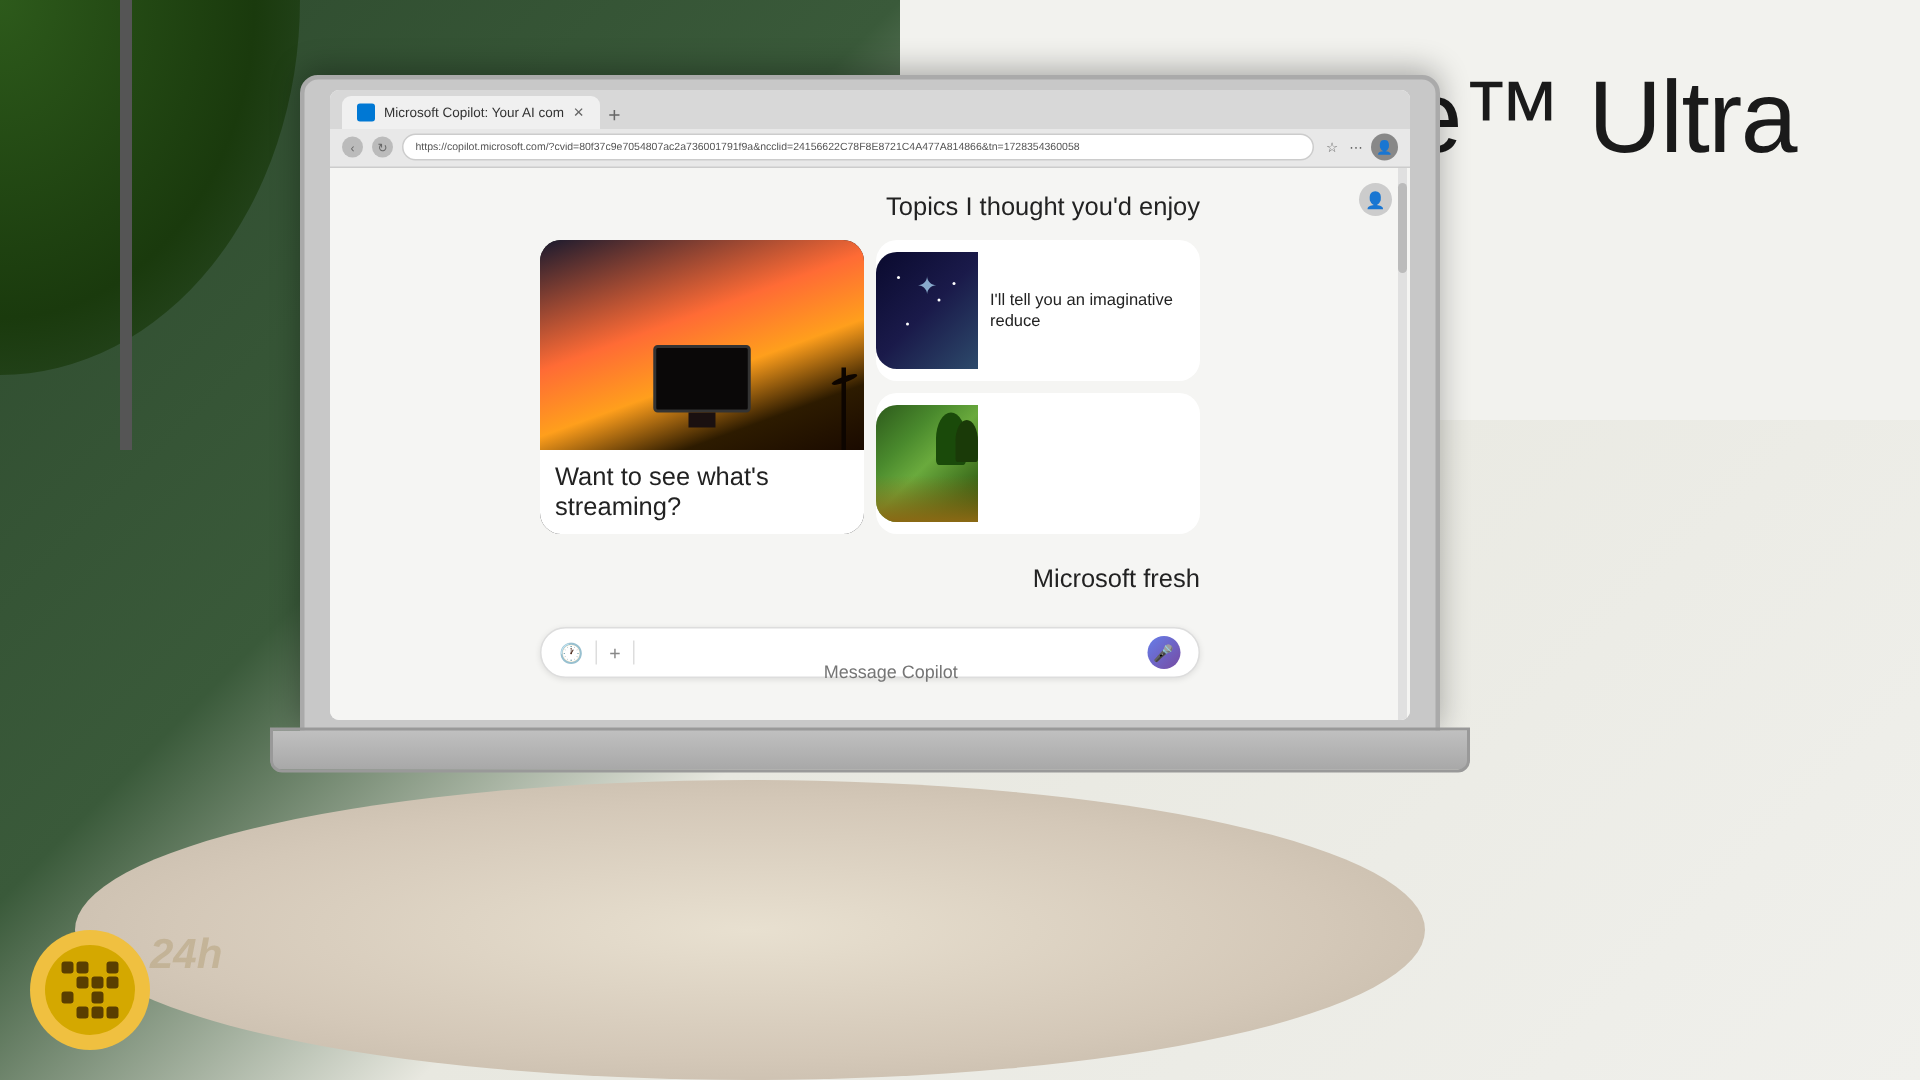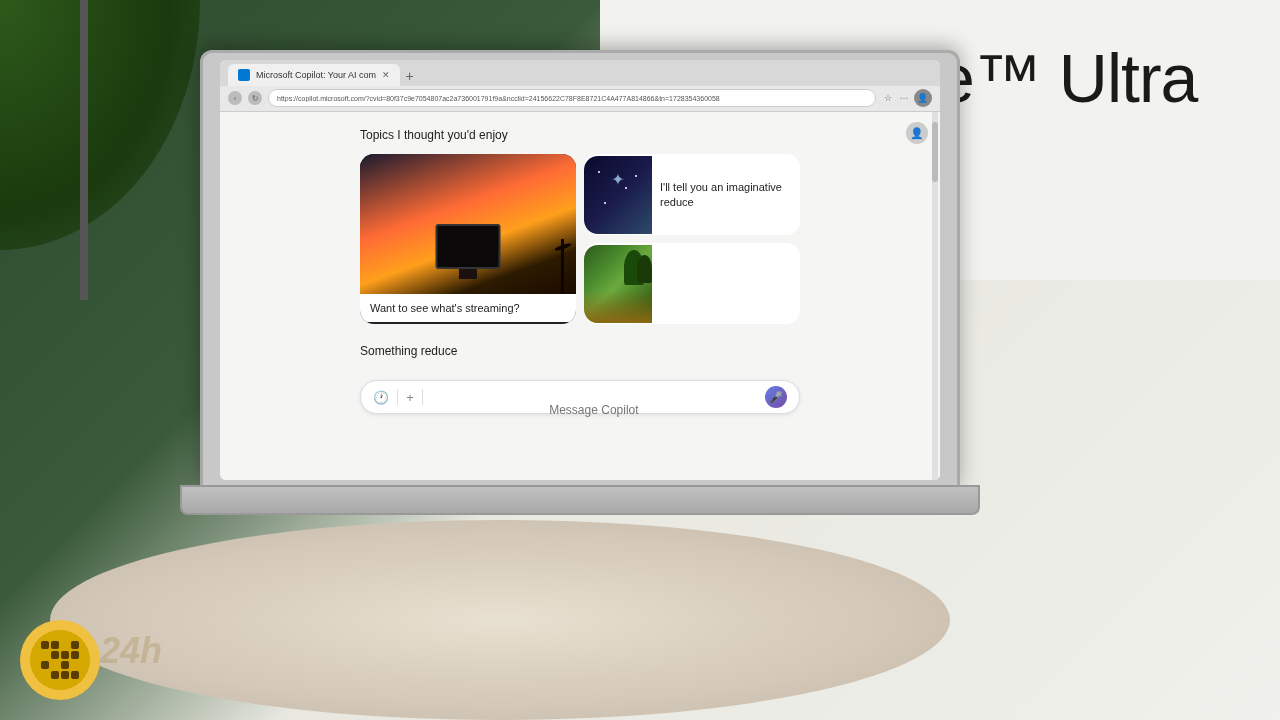--- a/index.html
+++ b/index.html
@@ -190,25 +190,25 @@
     .scrollbar-thumb {
       position: absolute;
       top: 10px;
       width: 6px;
       height: 60px;
       background: #bbb;
       border-radius: 3px;
     }
 
     .section-title {
-      font-size: 12px;
+      font-size: 17px;
       font-weight: 500;
       color: #222;
       margin-bottom: 12px;
-      text-align: left;
+      text-align: right;
     }
 
     
     .topics-grid {
       display: grid;
       grid-template-columns: 1fr 1fr;
       gap: 8px;
       width: 100%;
       max-width: 440px;
     }
@@ -240,21 +240,21 @@
         #ff8c00 55%, 
         #ffcc00 65%,
         #c8860a 75%,
         #1a0d00 90%,
         #0d0800 100%
       );
     }
 
     .card-label {
       padding: 8px 10px;
-      font-size: 11px;
+      font-size: 17px;
       color: #222;
       font-weight: 500;
       background: white;
     }
 
     .topic-card-small {
       border-radius: 14px;
       overflow: hidden;
       background: white;
       cursor: pointer;
@@ -459,23 +459,23 @@
     .logo-dot {
       width: 8px;
       height: 8px;
       background: #5a3e00;
       border-radius: 2px;
     }
 
     
     .watermark {
       position: absolute;
-      bottom: 48px;
+      bottom: 68px;
       left: 100px;
-      font-size: 36px;
+      font-size: 28px;
       font-weight: 700;
       color: rgba(180,160,120,0.5);
       font-style: italic;
     }
 
     
     .banner-area {
       position: absolute;
       top: 0;
       right: 0;
@@ -594,21 +594,21 @@
 
                   <div style="position:absolute; top:5px; right:8px; width:20px; height:35px; background:#1a4a0a; border-radius:50% 50% 10% 10%;"></div>
                   <div style="position:absolute; top:10px; right:0; width:15px; height:28px; background:#1a3a08; border-radius:50% 50% 10% 10%;"></div>
                 </div>
               </div>
             </div>
           </div>
         </div>
 
         <div class="fresh-section">
-          <div class="section-title" style="margin-top:4px;">Something reduce</div>
+          <div class="section-title" style="margin-top:4px;">Microsoft fresh</div>
         </div>
 
         <div class="message-input-area">
           <div class="message-input-bar">
             <span class="input-icon">🕐</span>
             <div class="input-divider"></div>
             <span class="input-icon">+</span>
             <div class="input-divider"></div>
             <input type="text" class="input-placeholder" style="border: none; outline: none; flex: 1 1 0%; font-size: 12px; color: rgb(136, 136, 136); text-align: center; background: transparent; cursor: text;" placeholder="Message Copilot">
             <div class="mic-icon">🎤</div>

